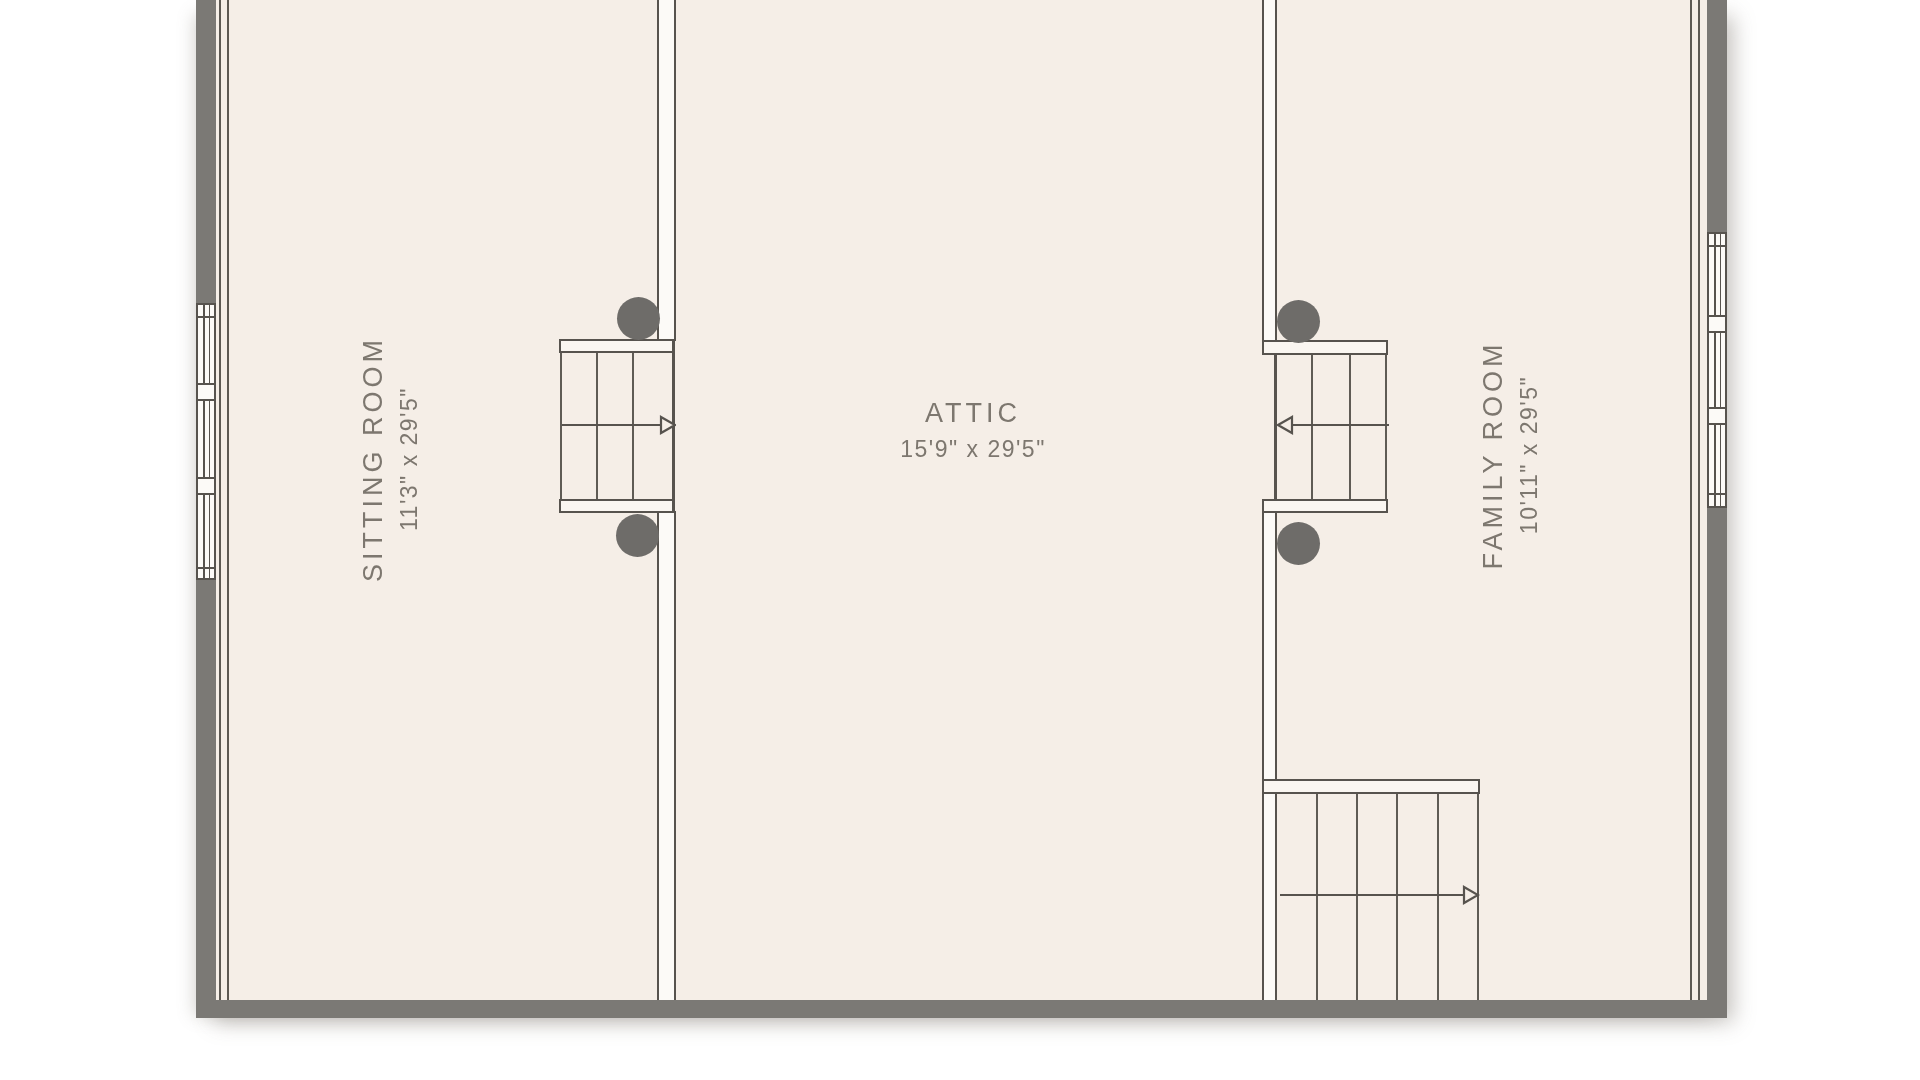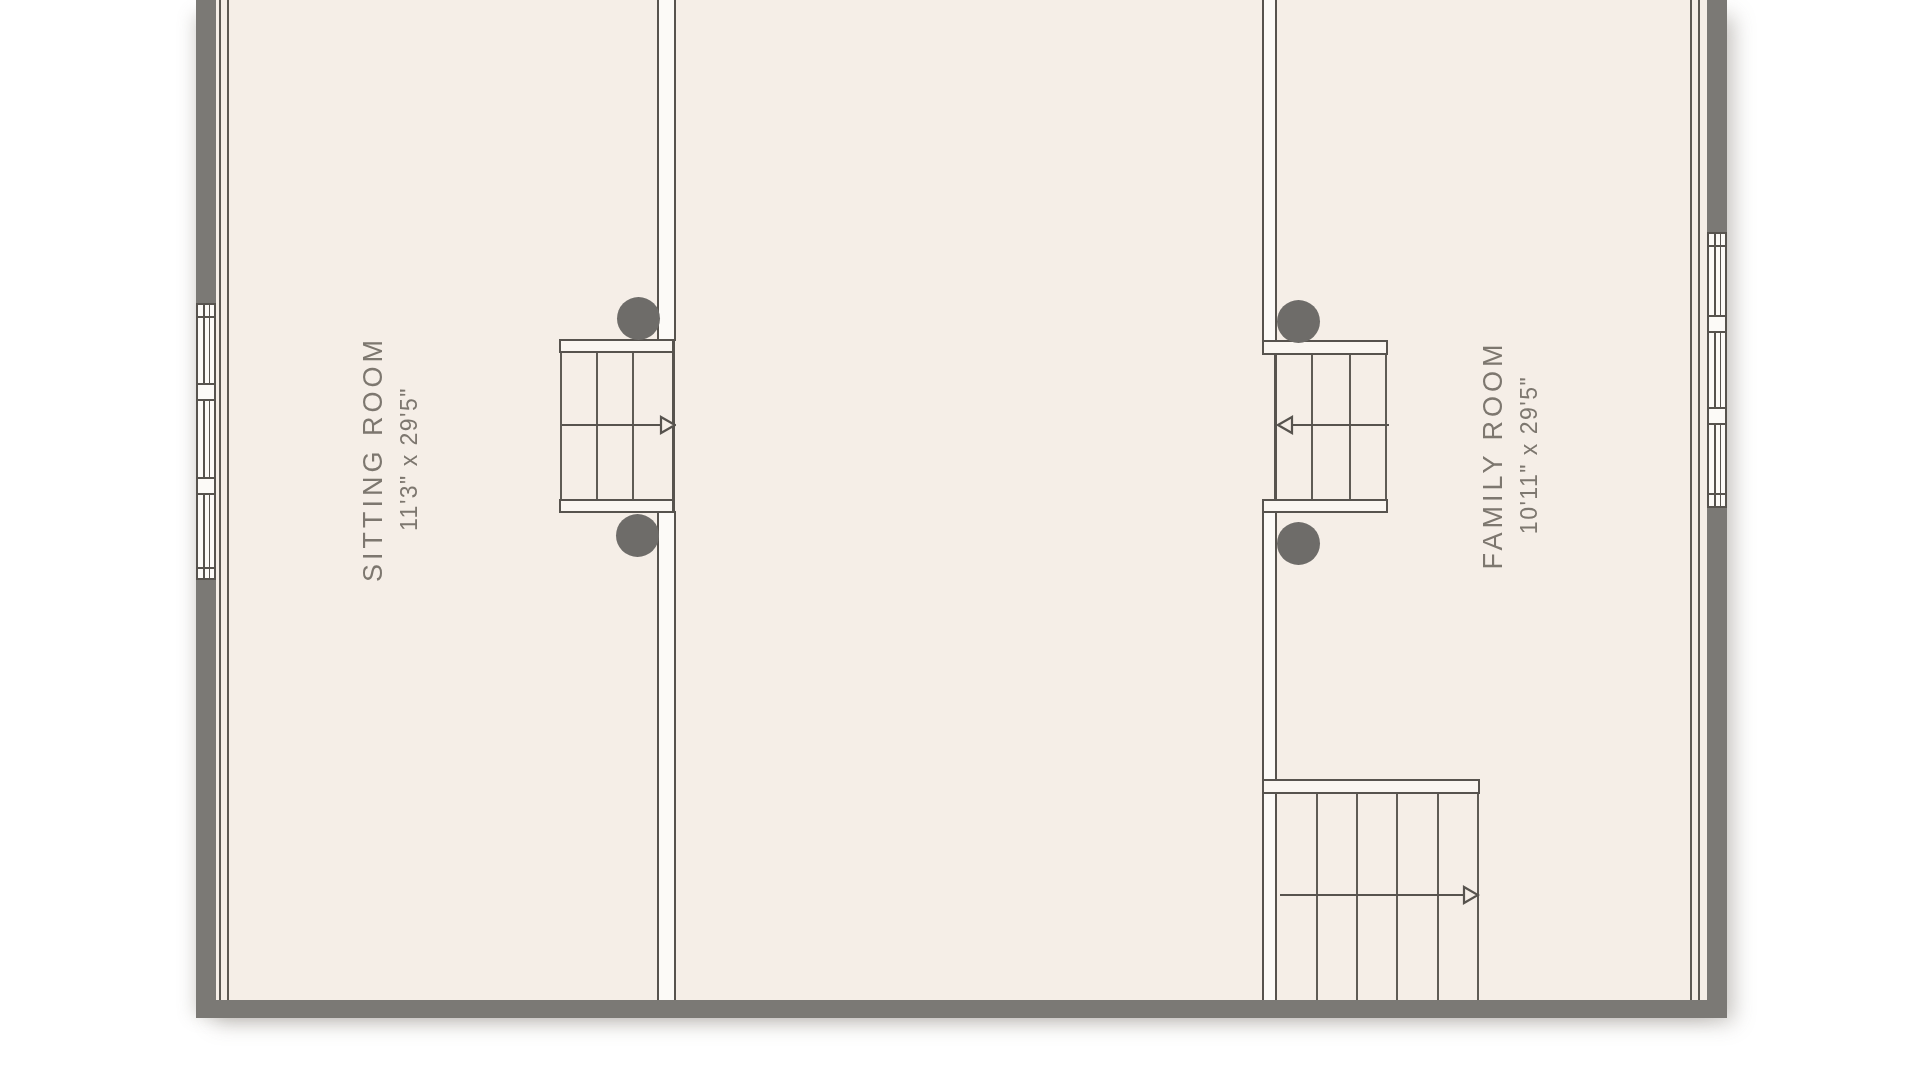--- a/index.html
+++ b/index.html
@@ -104,19 +104,23 @@
   <svg class="abs" style="left:1280px;top:884px" width="200" height="22">
     <line x1="0" y1="11" x2="184" y2="11" stroke="#57534e" stroke-width="2.2"></line>
     <polygon points="184,3 198,11 184,19" fill="#f5eee7" stroke="#57534e" stroke-width="2.2"></polygon>
   </svg>
 
   <div class="abs vlabel" style="left:190px;top:419px;width:400px;height:80px">
     <div class="rname">SITTING ROOM</div>
     <div class="rdims">11'3" x 29'5"</div>
   </div>
 
+  <div class="abs label" style="left:853px;top:398px;width:240px">
+    <div class="rname">ATTIC</div>
+    <div class="rdims">15'9" x 29'5"</div>
+  </div>
 
   <div class="abs vlabel" style="left:1310px;top:415px;width:400px;height:80px">
     <div class="rname">FAMILY ROOM</div>
     <div class="rdims">10'11" x 29'5"</div>
   </div>
 
 </div>
 
 </body></html>

